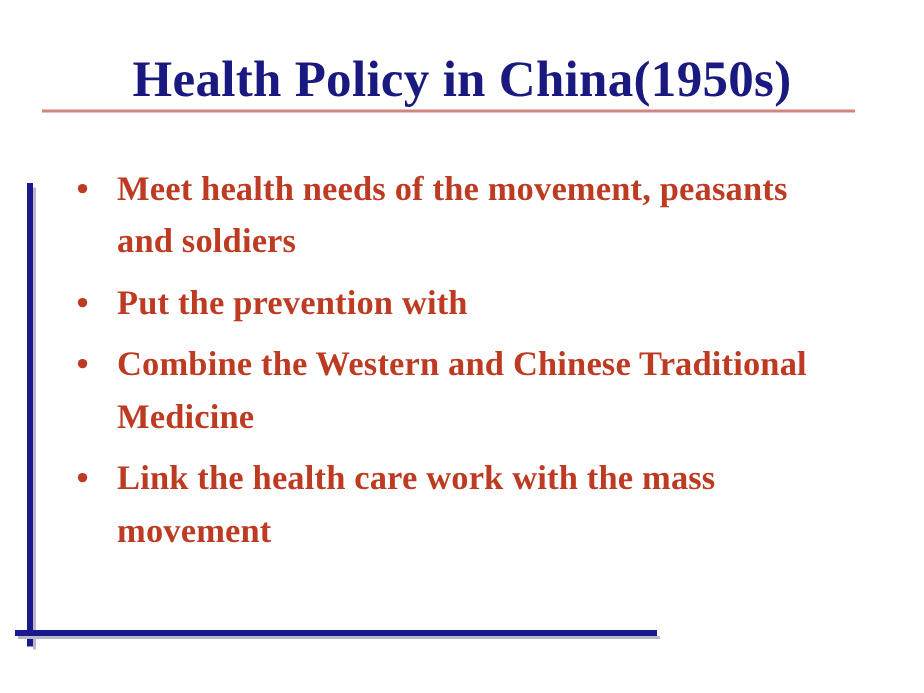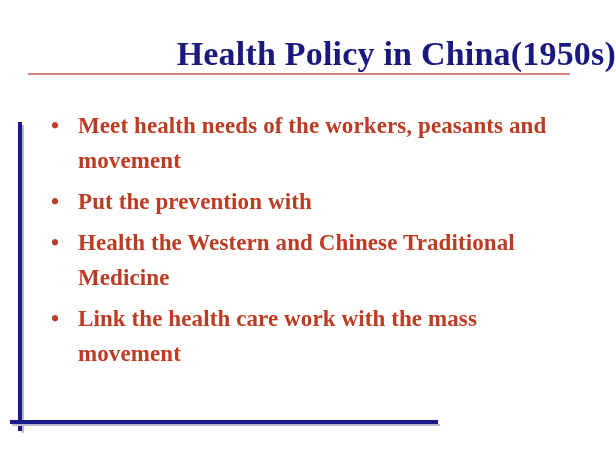--- a/index.html
+++ b/index.html
@@ -18,21 +18,21 @@
     font-family: "Liberation Serif", "DejaVu Serif", serif;
     -webkit-font-smoothing: antialiased;
   }
 
   
   #slide-title {
     position: absolute;
     left: 0;
     top: 11px;
     width: 616px;
-    text-align: right;
+    text-align: center;
     font-family: "Liberation Serif", "DejaVu Serif", serif;
     font-weight: bold;
     font-size: 34px;
     line-height: 40px;
     letter-spacing: 0.2px;
     color: #19197f;
     white-space: nowrap;
   }
 
   
@@ -128,29 +128,29 @@
   <div id="title-rule"></div>
 
   <div id="axis-vertical"></div>
   <div id="axis-vertical-shadow"></div>
   <div id="axis-horizontal"></div>
   <div id="axis-horizontal-shadow"></div>
 
   <ul id="bullet-list">
     <li class="bullet-item">
       <span class="bullet-marker">•</span>
-      <span class="bullet-text">Meet health needs of the workers, peasants and movement</span>
+      <span class="bullet-text">Meet health needs of the movement, peasants and soldiers</span>
     </li>
     <li class="bullet-item">
       <span class="bullet-marker">•</span>
       <span class="bullet-text">Put the prevention with</span>
     </li>
     <li class="bullet-item">
       <span class="bullet-marker">•</span>
-      <span class="bullet-text">Health the Western and Chinese Traditional Medicine</span>
+      <span class="bullet-text">Combine the Western and Chinese Traditional Medicine</span>
     </li>
     <li class="bullet-item">
       <span class="bullet-marker">•</span>
       <span class="bullet-text">Link the health care work with the mass movement</span>
     </li>
   </ul>
 
 </div>
 
 </body></html>

